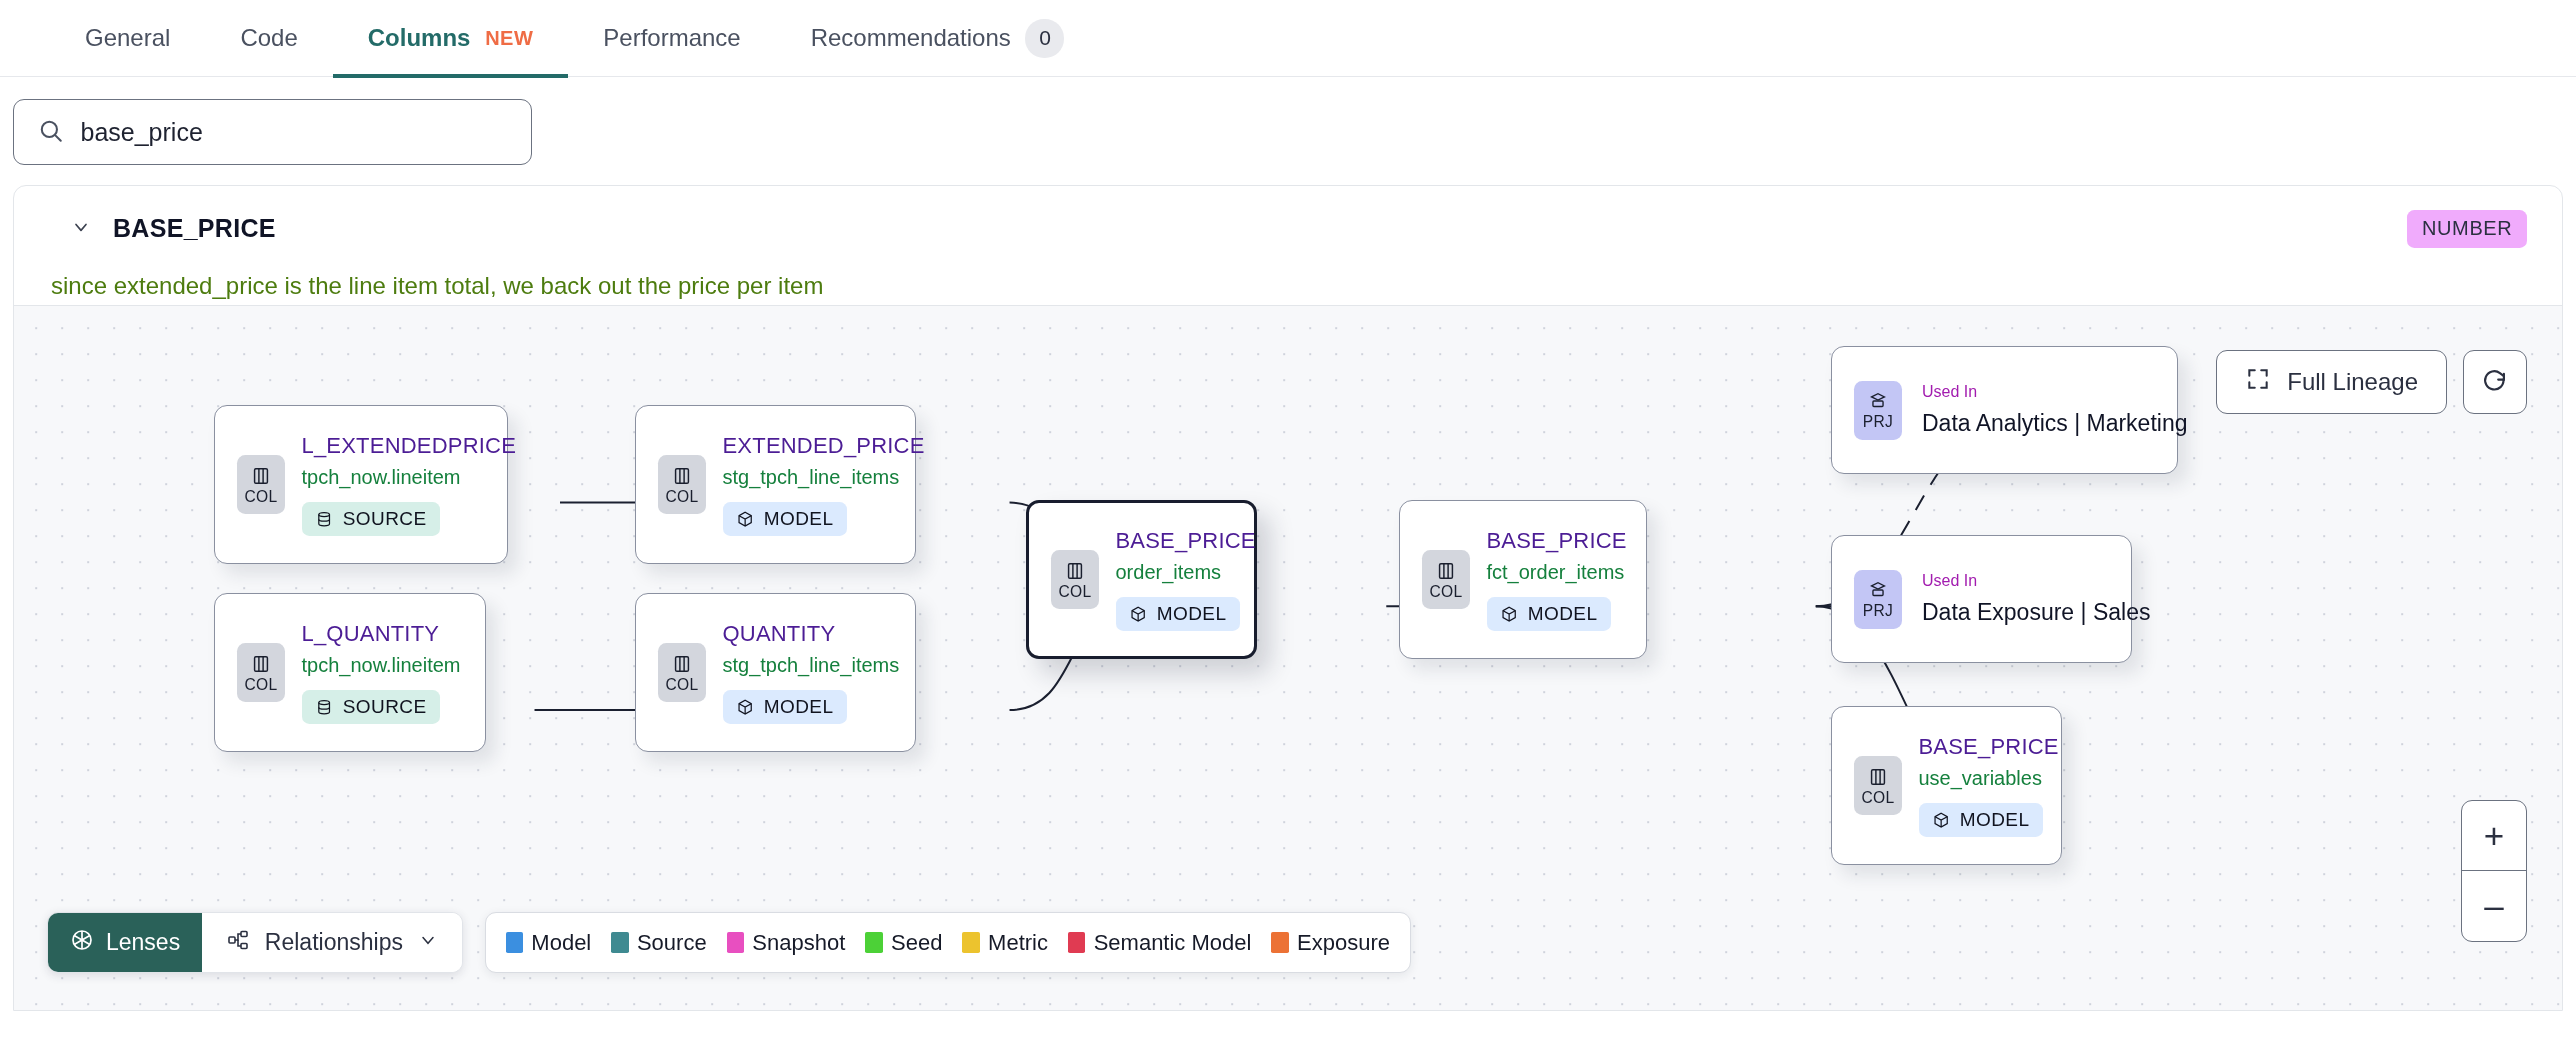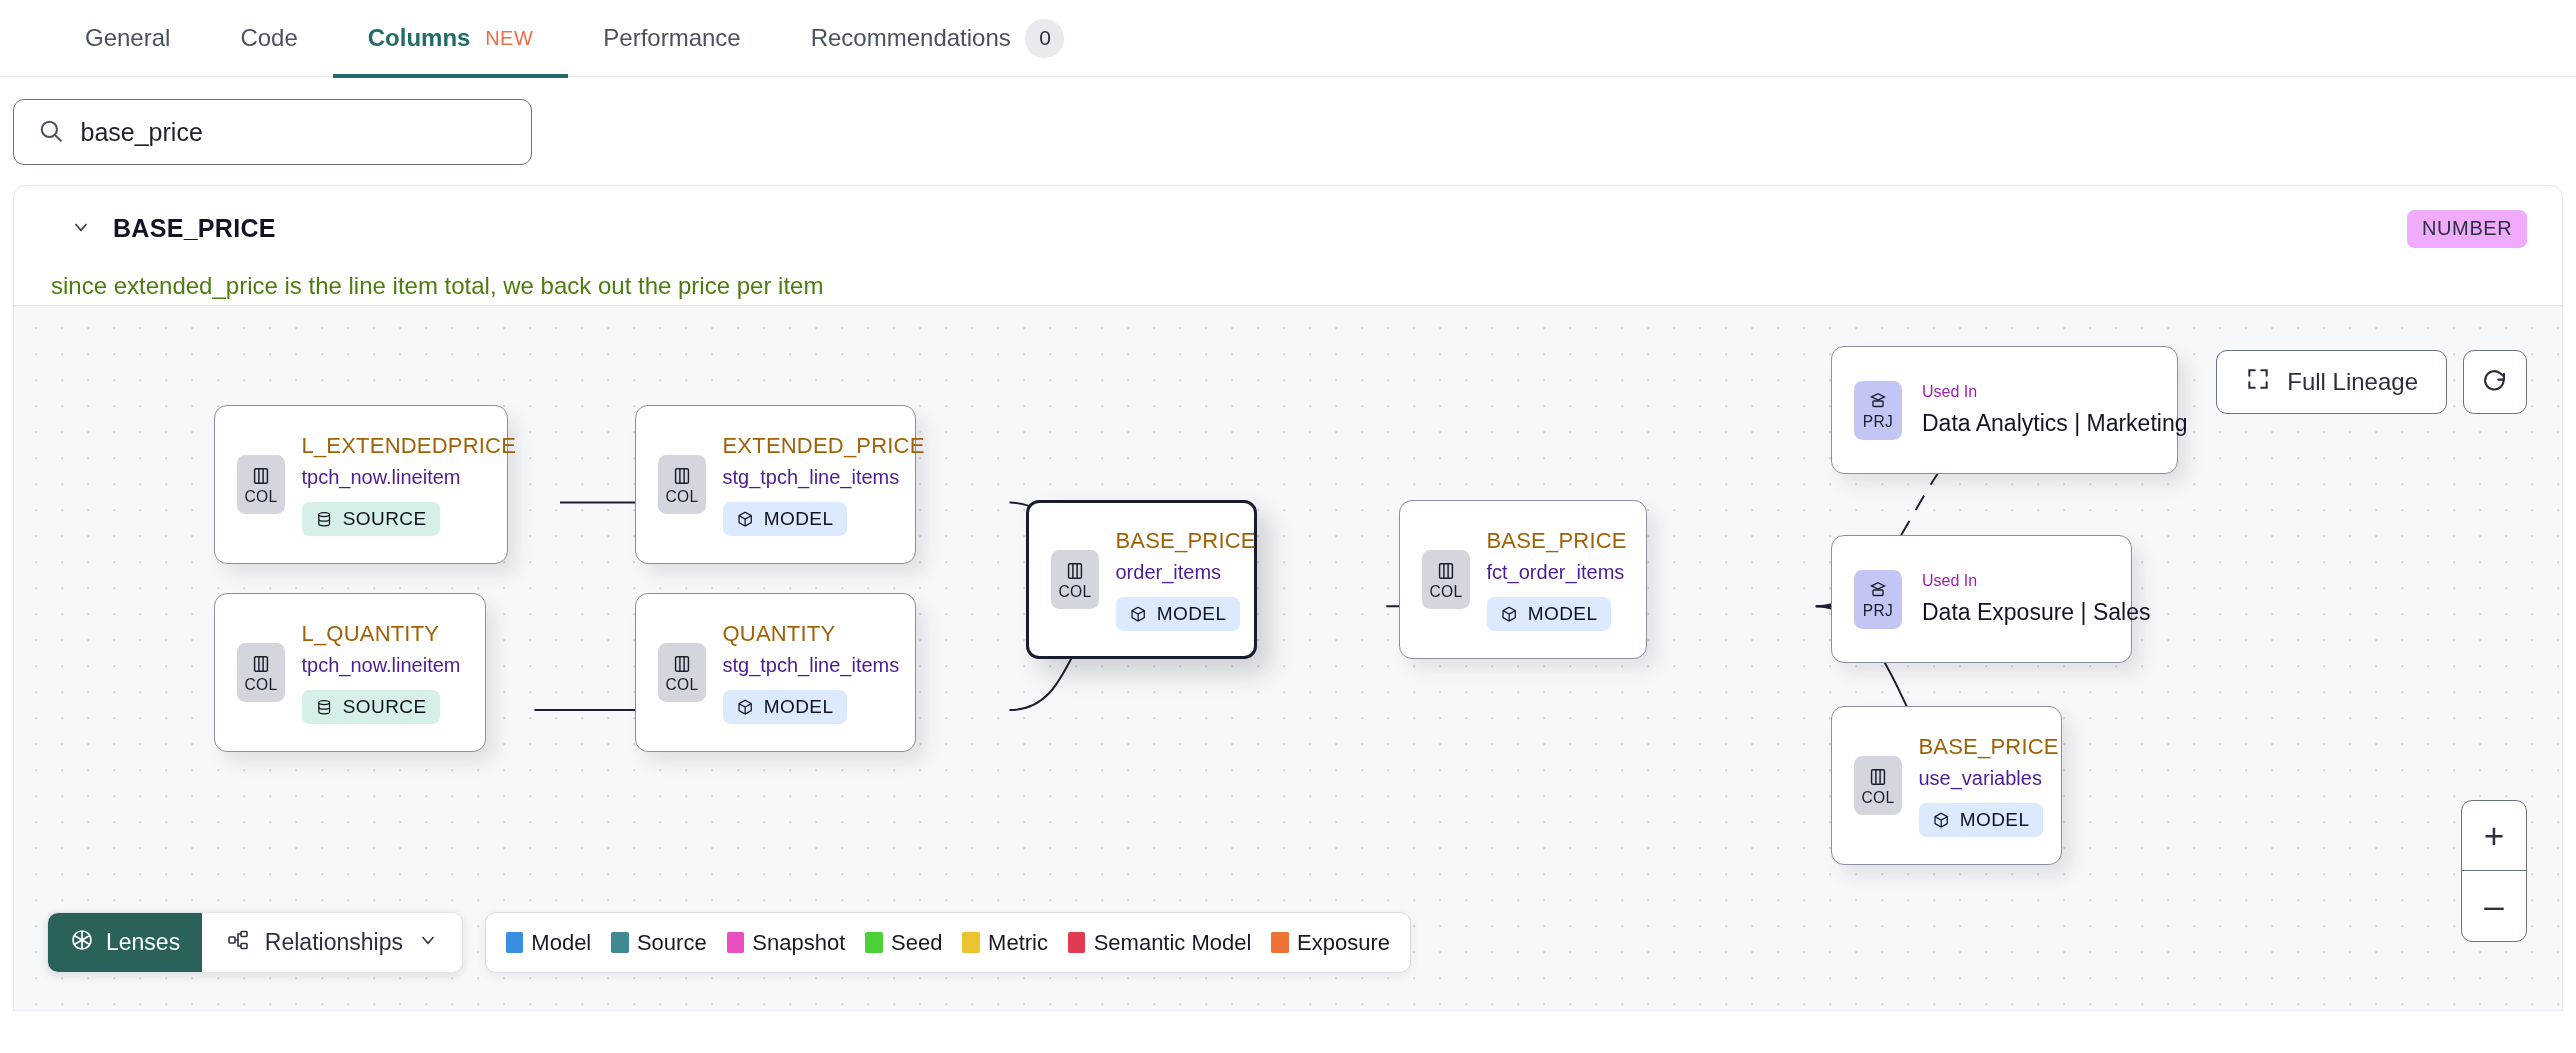--- a/index.html
+++ b/index.html
@@ -35,21 +35,21 @@
   .tab.active { color: #236b68; font-weight: bold; }
   .tab.active::after {
     content: "";
     position: absolute;
     left: 0; right: 0; bottom: -1.8px;
     height: 4.6px;
     background: #236b68;
   }
   .tab-new {
     font-size: 20px;
-    font-weight: normal;
+    font-weight: bold;
     color: #ef6c45;
     letter-spacing: 0.5px;
   }
   .tab-count {
     display: inline-flex;
     align-items: center;
     justify-content: center;
     min-width: 39px; height: 39px;
     padding: 0 11px;
     border-radius: 19px;
@@ -170,27 +170,27 @@
     line-height: 1;
   }
   .node-body {
     padding: 0 16.5px 0 16.5px;
     display: flex;
     flex-direction: column;
     gap: 7.3px;
   }
   .node-name {
     font-size: 22px;
-    color: #a16207;
+    color: #4c1d95;
     white-space: nowrap;
     letter-spacing: 0.2px;
   }
   .node-sub {
     font-size: 20px;
-    color: #4c1d95;
+    color: #15803d;
     white-space: nowrap;
   }
   .node-pill {
     align-self: flex-start;
     margin-top: 5.5px;
     display: inline-flex;
     align-items: center;
     gap: 9.2px;
     padding: 6.4px 13.8px;
     border-radius: 7.3px;

